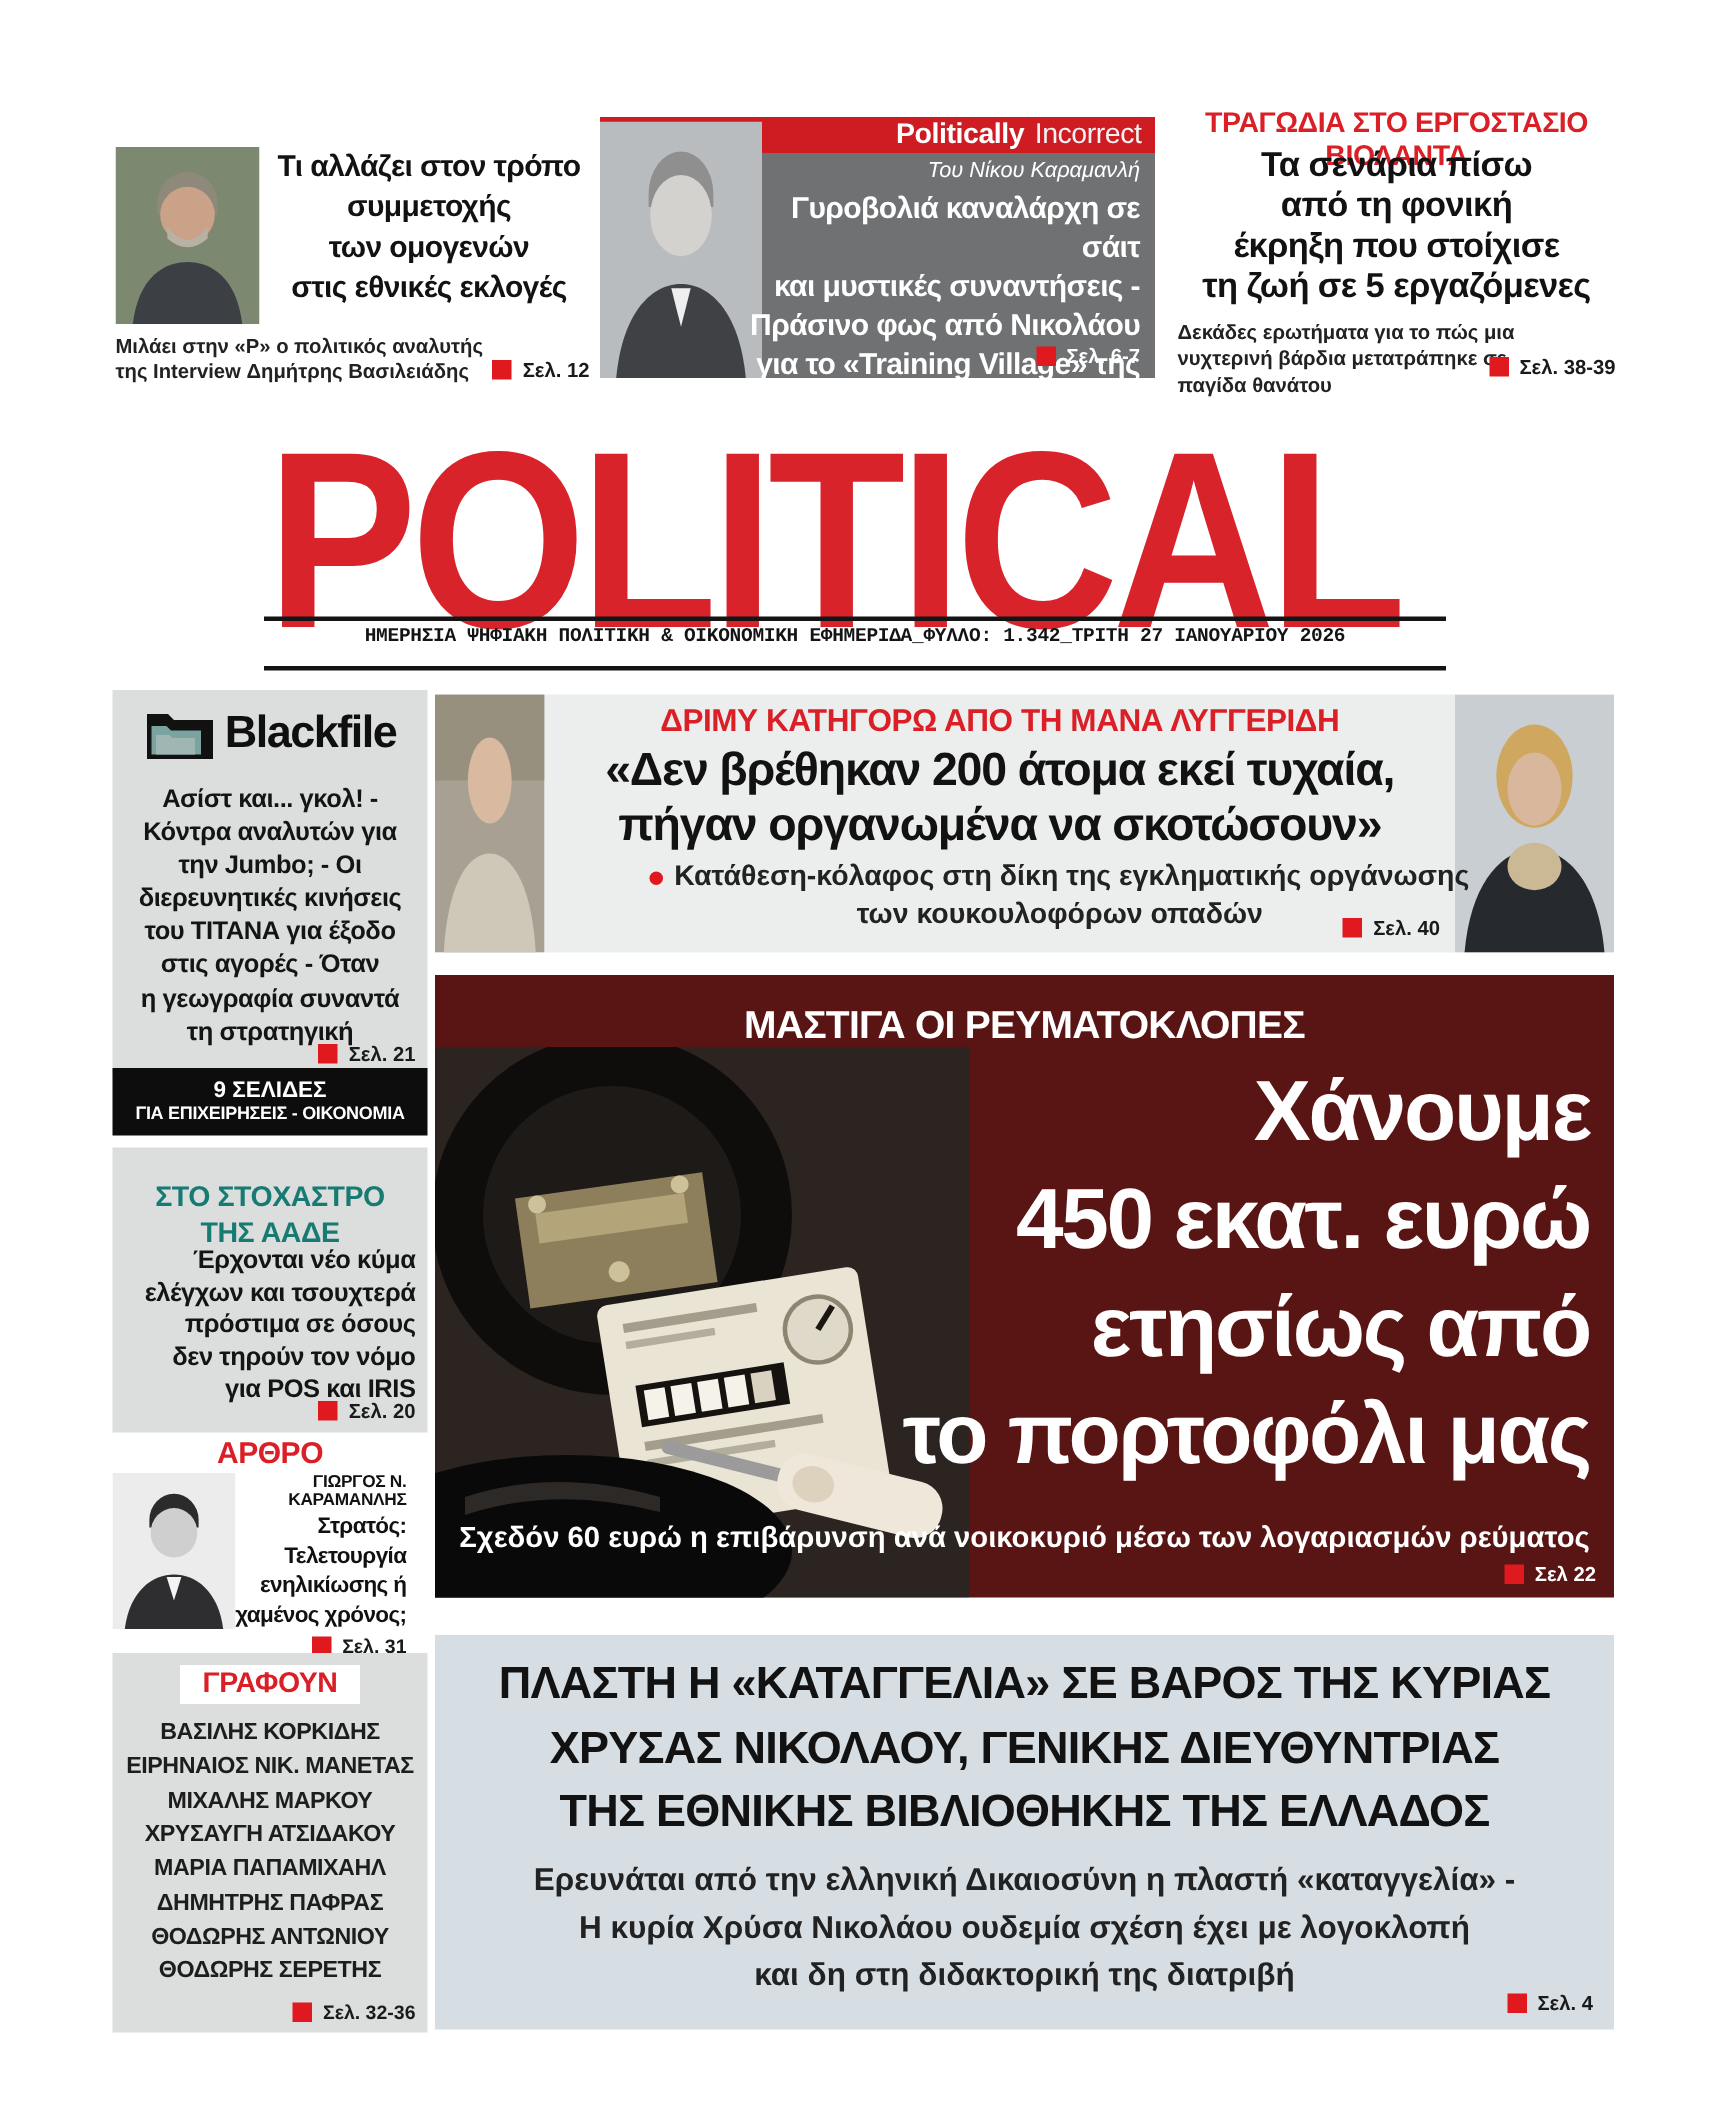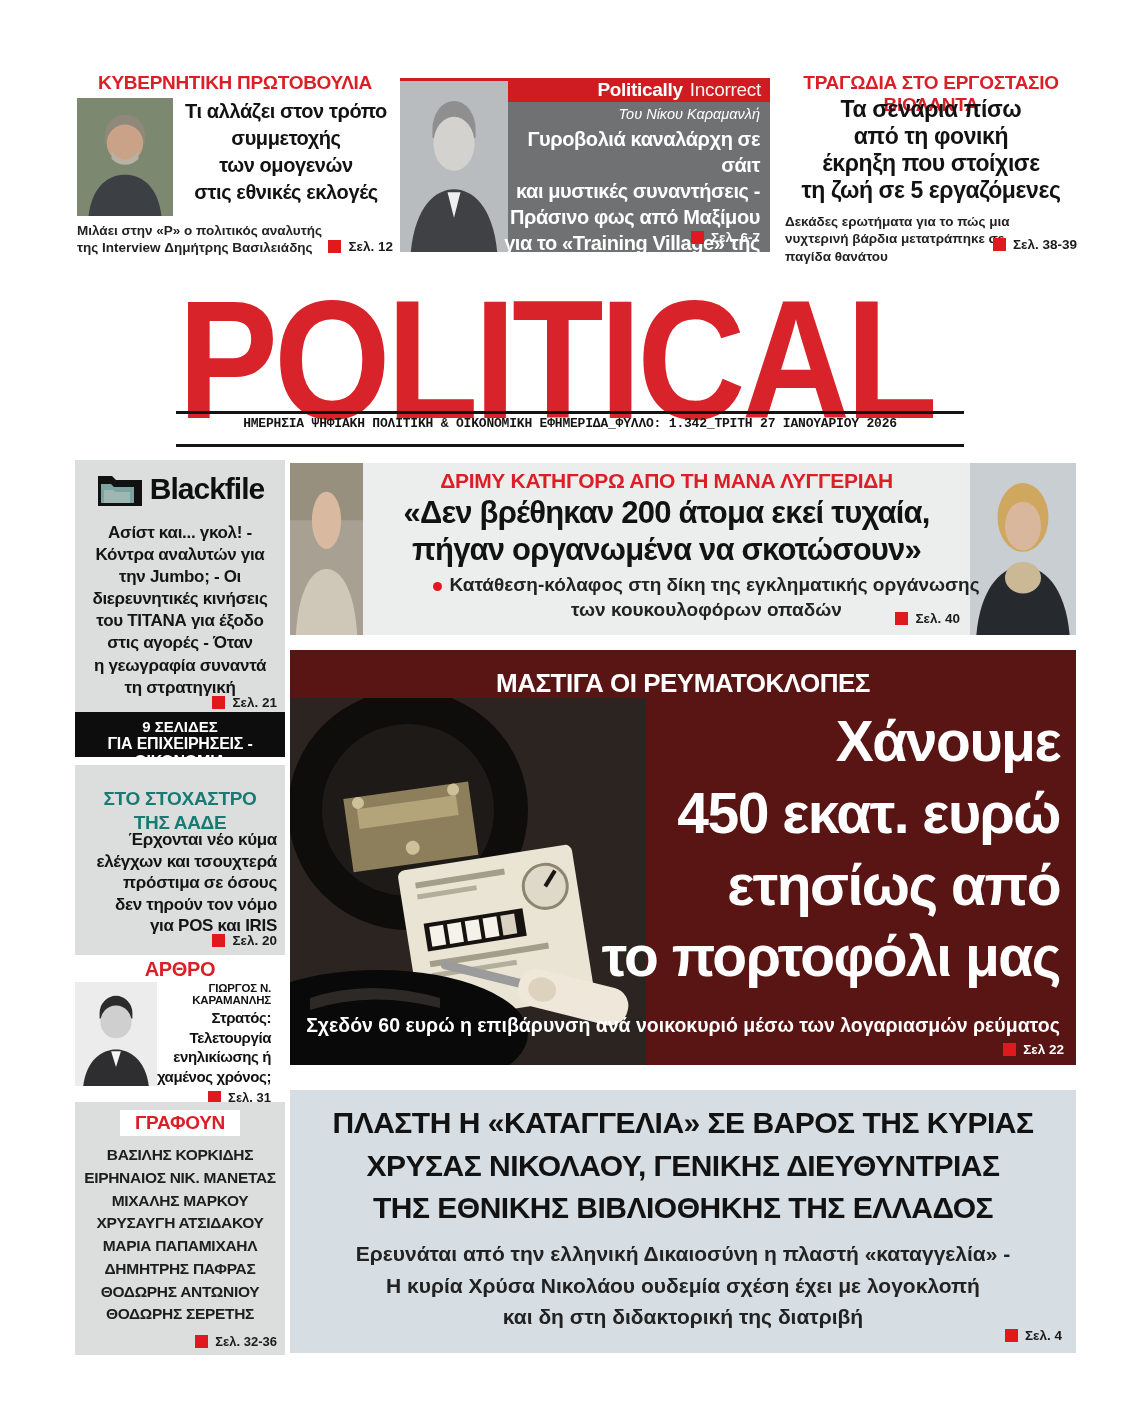--- a/index.html
+++ b/index.html
@@ -73,21 +73,21 @@
   
   .side{left:75px;width:210px;}
   .blackfile{top:460px;height:256px;background:#dbdedd;}
   .blackfile .logo{left:0;top:10px;width:100%;display:flex;justify-content:center;align-items:center;gap:6px;}
   .blackfile .logo-text{font-size:30px;font-weight:bold;color:#0f0f0f;letter-spacing:-1px;}
   .blackfile .body{left:8px;top:62px;width:194px;font-size:17px;font-weight:bold;line-height:1.3;text-align:center;letter-spacing:-0.3px;}
   .blackfile .pageref{right:8px;bottom:6px;position:absolute;}
 
   .promo{top:712px;height:45px;background:#0d0d0d;color:#fff;text-align:center;padding-top:6px;box-sizing:border-box;}
   .promo .l1{font-size:15px;font-weight:bold;}
-  .promo .l2{font-size:16px;font-weight:bold;letter-spacing:-0.2px;}
+  .promo .l2{font-size:12px;font-weight:bold;letter-spacing:-0.2px;}
 
   .aade{top:765px;height:190px;background:#dbdedd;}
   .aade .kicker{left:0;top:22px;width:100%;font-size:19px;color:#177b73;line-height:1.25;}
   .aade .body{left:8px;top:64px;width:194px;font-size:17px;font-weight:bold;line-height:1.27;text-align:right;letter-spacing:-0.3px;}
   .aade .pageref{right:8px;bottom:7px;position:absolute;}
 
   .arthro{top:958px;height:140px;background:#ffffff;}
   .arthro .kicker{left:0;top:0;width:100%;font-size:20px;}
   .arthro .photo{left:0;top:24px;width:82px;height:104px;}
   .arthro .col{left:74px;top:24px;width:122px;text-align:right;position:absolute;}
@@ -100,21 +100,20 @@
   .grafoun .hdr{color:#da1f27;font-weight:bold;font-size:19px;letter-spacing:-0.3px;}
   .grafoun .names{left:4px;top:42px;width:202px;text-align:center;font-size:15.5px;font-weight:bold;line-height:1.47;letter-spacing:-0.3px;color:#1d1d1d;}
   .grafoun .pageref{right:8px;bottom:6px;position:absolute;font-size:13px;}
 </style>
 </head>
 <body>
 
 <div class="page">
 
   <section class="abs tl">
-    <div class="abs kicker">ΚΥΒΕΡΝΗΤΙΚΗ ΠΡΩΤΟΒΟΥΛΙΑ</div>
     <div class="abs photo">
       <svg width="100%" height="100%" viewBox="0 0 100 120" preserveAspectRatio="none">
         <rect width="100" height="120" fill="#7d8870"></rect>
         <path d="M29 38 A21 21 0 0 1 71 38 L71 46 L29 46 Z" fill="#8f897b"></path>
         <circle cx="50" cy="46" r="19" fill="#c9a287"></circle>
         <path d="M36 54 Q50 72 64 54 L64 62 Q50 74 36 62 Z" fill="#b9b2a4"></path>
         <path d="M12 120 C16 88 34 78 50 78 C66 78 84 88 88 120 Z" fill="#3c3f44"></path>
       </svg>
     </div>
     <div class="abs hl">
@@ -141,21 +140,21 @@
         <path d="M30 34 A20 20 0 0 1 70 34 L70 40 L30 40 Z" fill="#8f8f8f"></path>
         <circle cx="50" cy="44" r="19" fill="#d4d2cf"></circle>
         <path d="M10 120 C14 88 33 76 50 76 C67 76 86 88 90 120 Z" fill="#3f4144"></path>
         <polygon points="44,78 56,78 50,96" fill="#efefef"></polygon>
       </svg>
     </div>
     <div class="abs byline">Του Νίκου Καραμανλή</div>
     <div class="abs hl">
       <div>Γυροβολιά καναλάρχη σε σάιτ</div>
       <div>και μυστικές συναντήσεις -</div>
-      <div>Πράσινο φως από Μαξίμου</div>
+      <div>Πράσινο φως από Νικολάου</div>
       <div>για το «Training Village» της ΕΥΠ</div>
     </div>
     <div class="pageref light">
       <span class="sq"></span>
       <span>Σελ. 6-7</span>
     </div>
   </section>
 
   <section class="abs tr">
     <div class="abs kicker">ΤΡΑΓΩΔΙΑ ΣΤΟ ΕΡΓΟΣΤΑΣΙΟ ΒΙΟΛΑΝΤΑ</div>

